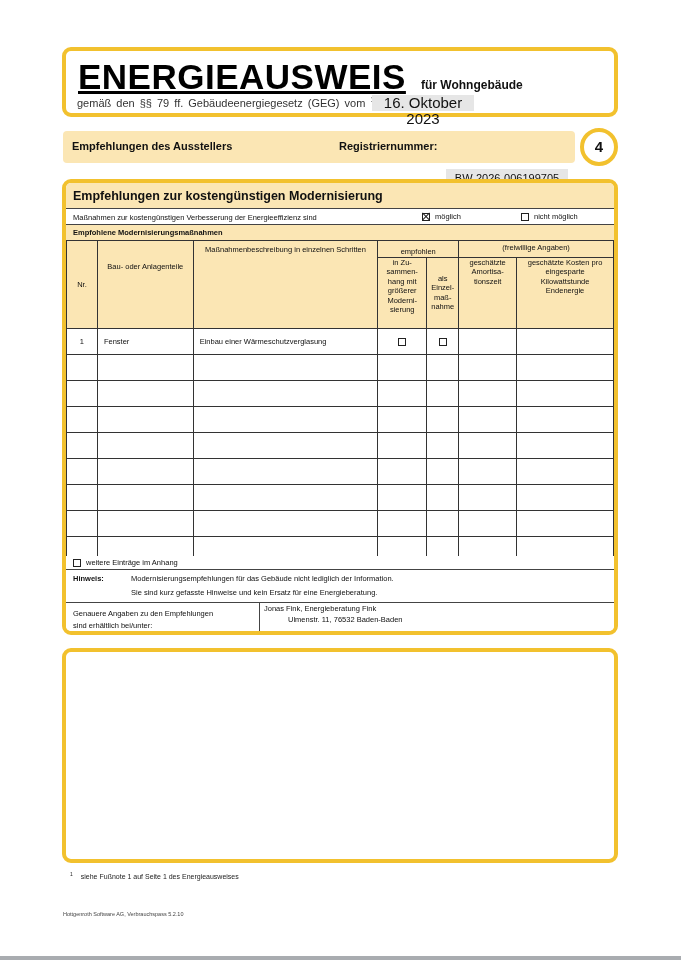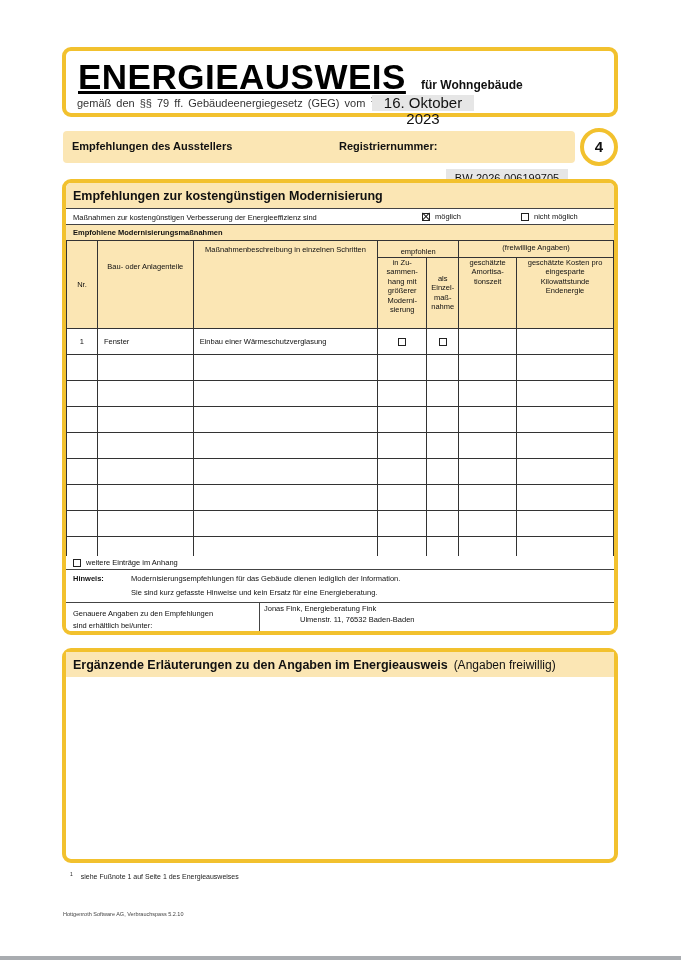--- a/index.html
+++ b/index.html
@@ -53,21 +53,21 @@
   .anh span.t { position: absolute; left: 7px; top: 2px; }
   .hinw { top: 387px; height: 33px; background: #fff; border-bottom: 1px solid #444; }
   .hinw .lbl { position: absolute; left: 7px; top: 4px; font-weight: bold; }
   .hinw .l1 { position: absolute; left: 65px; top: 4px; }
   .hinw .l2 { position: absolute; left: 65px; top: 18px; }
   .gen { top: 420px; height: 32px; background: #fff; }
   .gen .l1 { position: absolute; left: 7px; top: 6px; }
   .gen .l2 { position: absolute; left: 7px; top: 18px; }
   .gen .div { position: absolute; left: 193px; top: 0; width: 1px; height: 32px; background: #444; }
   .gen .r1 { position: absolute; left: 198px; top: 1px; }
-  .gen .r2 { position: absolute; left: 210px; top: 12px; padding-left: 24px; }
+  .gen .r2 { position: absolute; left: 198px; top: 12px; padding-left: 24px; }
 
   
   #sec2 { left: 62px; top: 648px; width: 556px; height: 215px; }
   #sec2 .sec-title { font-size: 12.5px; }
   #sec2 .sec-title .opt { font-weight: normal; font-size: 12px; margin-left: 6px; }
 
   .fn { position: absolute; left: 70px; top: 871px; font-size: 7px; color: #222; }
   .fn sup { font-size: 5px; margin-right: 8px; }
   .sw { position: absolute; left: 63px; top: 911px; font-size: 5.5px; color: #444; }
   .bottom-bar { position: absolute; left: 0; top: 956px; width: 681px; height: 4px; background: #a9acb0; }
@@ -208,32 +208,31 @@
           <td class="c"></td>
         </tr>
       </tbody>
   </table>
 
   <div class="row-line anh">
     <span class="t"><span class="cb"></span><span>weitere Einträge im Anhang</span></span>
   </div>
   <div class="row-line hinw">
     <span class="lbl">Hinweis:</span>
-    <span class="l1">Modernisierungsempfehlungen für das Gebäude dienen lediglich der Information.</span>
+    <span class="l1">Modernisierungsempfehlungen für das Gebäude nicht lediglich der Information.</span>
     <span class="l2">Sie sind kurz gefasste Hinweise und kein Ersatz für eine Energieberatung.</span>
   </div>
   <div class="row-line gen">
     <span class="l1">Genauere Angaben zu den Empfehlungen</span>
     <span class="l2">sind erhältlich bei/unter:</span>
     <span class="div"></span>
     <span class="r1">Jonas Fink, Energieberatung Fink</span>
     <span class="r2">Ulmenstr. 11, 76532 Baden-Baden</span>
   </div>
 </div>
 
 <div class="box" id="sec2">
-  <div class="sec-title"><span>Ergänzende Erläuterungen zu den Angaben im Energieausweis</span><span class="opt">(Angaben freiwillig)</span></div>
   <div style="position:absolute;left:0;top:25px;right:0;bottom:0;"></div>
 </div>
 
 <div class="fn"><sup>1</sup><span>siehe Fußnote 1 auf Seite 1 des Energieausweises</span></div>
 <div class="sw">Hottgenroth Software AG, Verbrauchspass 5.2.10</div>
 <div class="bottom-bar"></div>
 
 </body></html>

